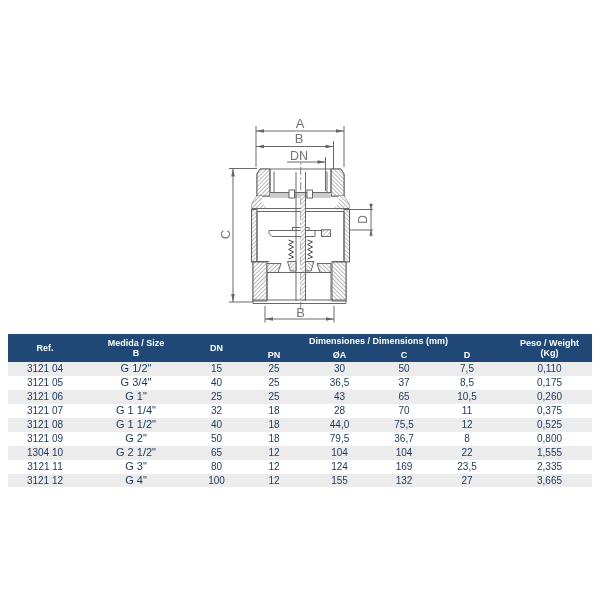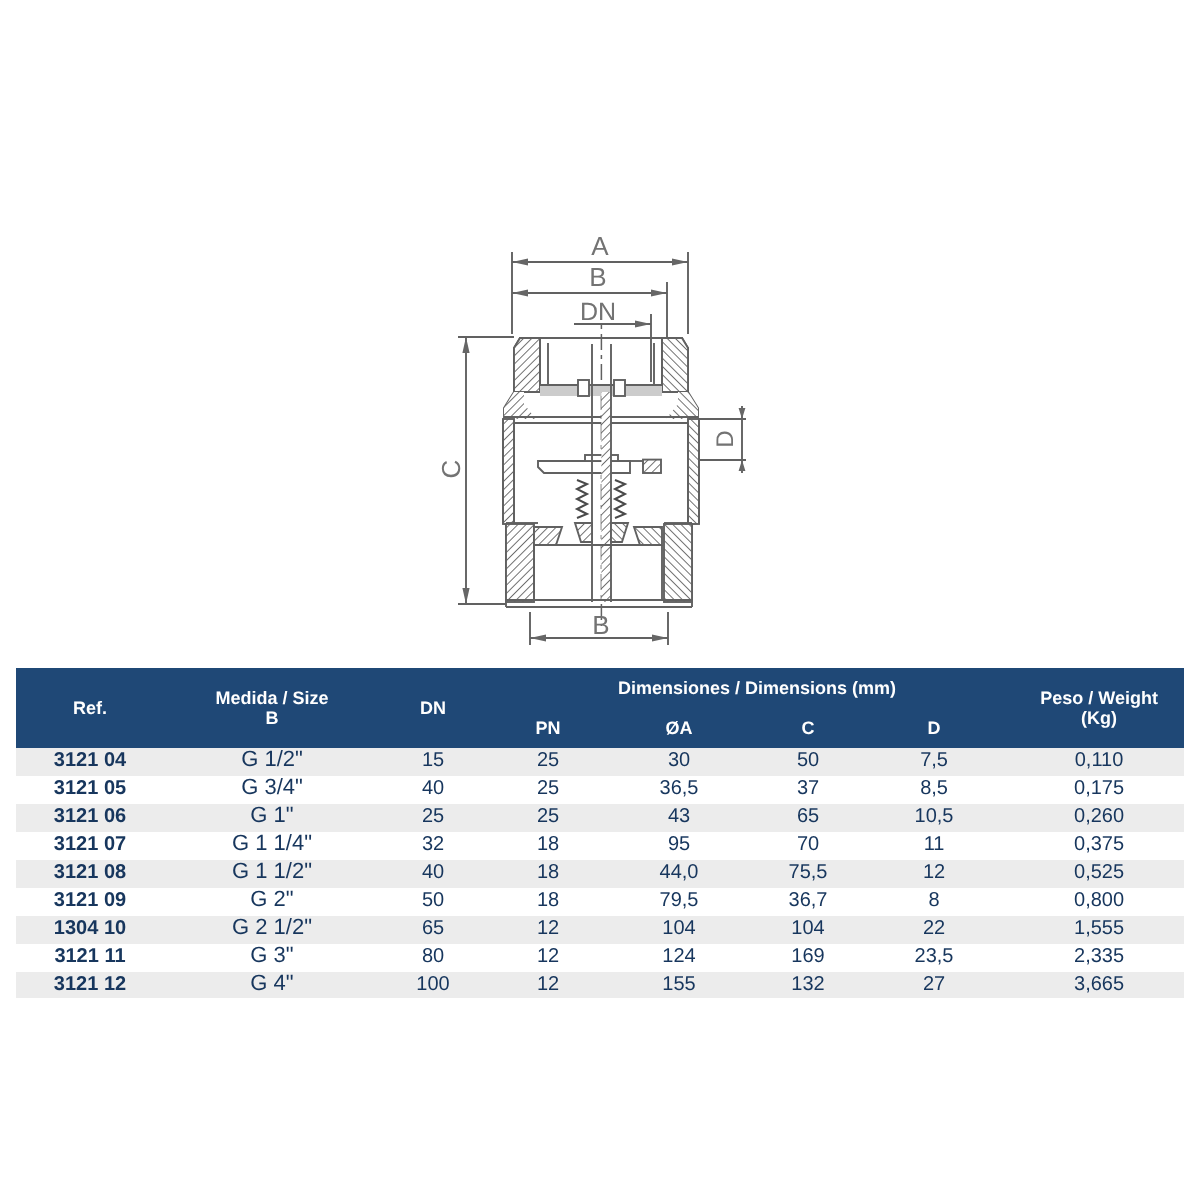--- a/index.html
+++ b/index.html
@@ -6,21 +6,21 @@
   *{box-sizing:border-box;}
   body{font-family:"Liberation Sans", sans-serif;}
   #page{position:relative;width:600px;height:600px;background:#fff;}
   #draw{position:absolute;left:0;top:0;}
   table.spec{position:absolute;left:8px;top:334px;width:584px;border-collapse:collapse;table-layout:fixed;}
   table.spec th{background:#1F4876;color:#fff;font-weight:bold;font-size:9px;line-height:10px;padding:0;border:none;}
   th.bR{border-right:1px solid #4F74A3;}
   th.bB{border-bottom:1px solid #44699B;}
   table.spec td{font-size:10px;color:#17365D;text-align:center;padding:0;height:13.94px;line-height:13.94px;white-space:nowrap;}
   tr.odd td{background:#ECECEC;}
-  td.rf{font-weight:bold;} table.spec td.g{font-size:11px;} td.dn,th.dn{padding-right:7px !important;}
+  td.rf{font-weight:normal;} table.spec td.g{font-size:11px;} td.dn,th.dn{padding-right:7px !important;}
 </style>
 </head>
 <body>
 <div id="page">
 
 <svg id="draw" width="600" height="333" viewBox="0 0 600 333">
   <defs>
     <pattern id="h1" width="2.9" height="2.9" patternUnits="userSpaceOnUse" patternTransform="rotate(45)">
       <rect width="2.9" height="2.9" fill="#fff"></rect>
           <line x1="0" y1="0" x2="0" y2="2.9" stroke="#646464" stroke-width="0.9"></line>
@@ -184,21 +184,21 @@
         <col style="width:60px">
     <col style="width:48px">
         <col style="width:83px">
         <col style="width:46px">
         <col style="width:80px">
     <col style="width:85px">
   </colgroup>
 
   <tbody>
         <tr>
-    <th rowspan="2" class="bR" style="height:40px">Ref.</th>
+    <th rowspan="2" class="bR" style="height:28px">Ref.</th>
     <th rowspan="2" class="bR" style="height:24px">Medida / Size<br>B</th>
     <th rowspan="2" class="bR dn">DN</th>
     <th colspan="4" class="bR bB" style="height:12px">Dimensiones / Dimensions (mm)</th>
     <th rowspan="2">Peso / Weight<br>(Kg)</th>
   </tr>
   <tr>
     <th style="height:12px">PN</th>
           <th>ØA</th>
           <th>C</th>
           <th class="bR">D</th>
@@ -232,21 +232,21 @@
           <td>43</td>
           <td>65</td>
           <td>10,5</td>
           <td>0,260</td>
         </tr>
   <tr>
           <td class="rf">3121 07</td>
           <td class="g">G 1 1/4"</td>
           <td class="dn">32</td>
           <td>18</td>
-          <td>95</td>
+          <td>28</td>
           <td>70</td>
           <td>11</td>
           <td>0,375</td>
         </tr>
   <tr class="odd">
           <td class="rf">3121 08</td>
           <td class="g">G 1 1/2"</td>
           <td class="dn">40</td>
           <td>18</td>
           <td>44,0</td>

